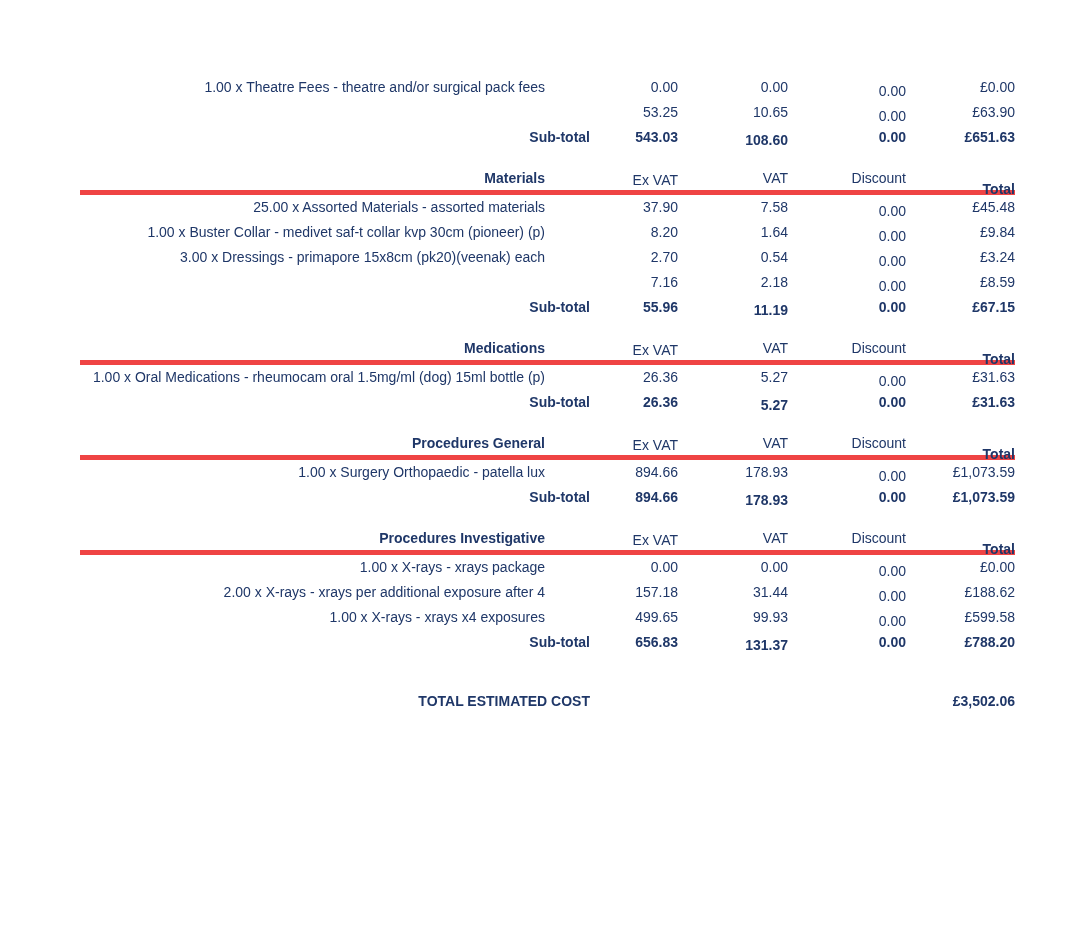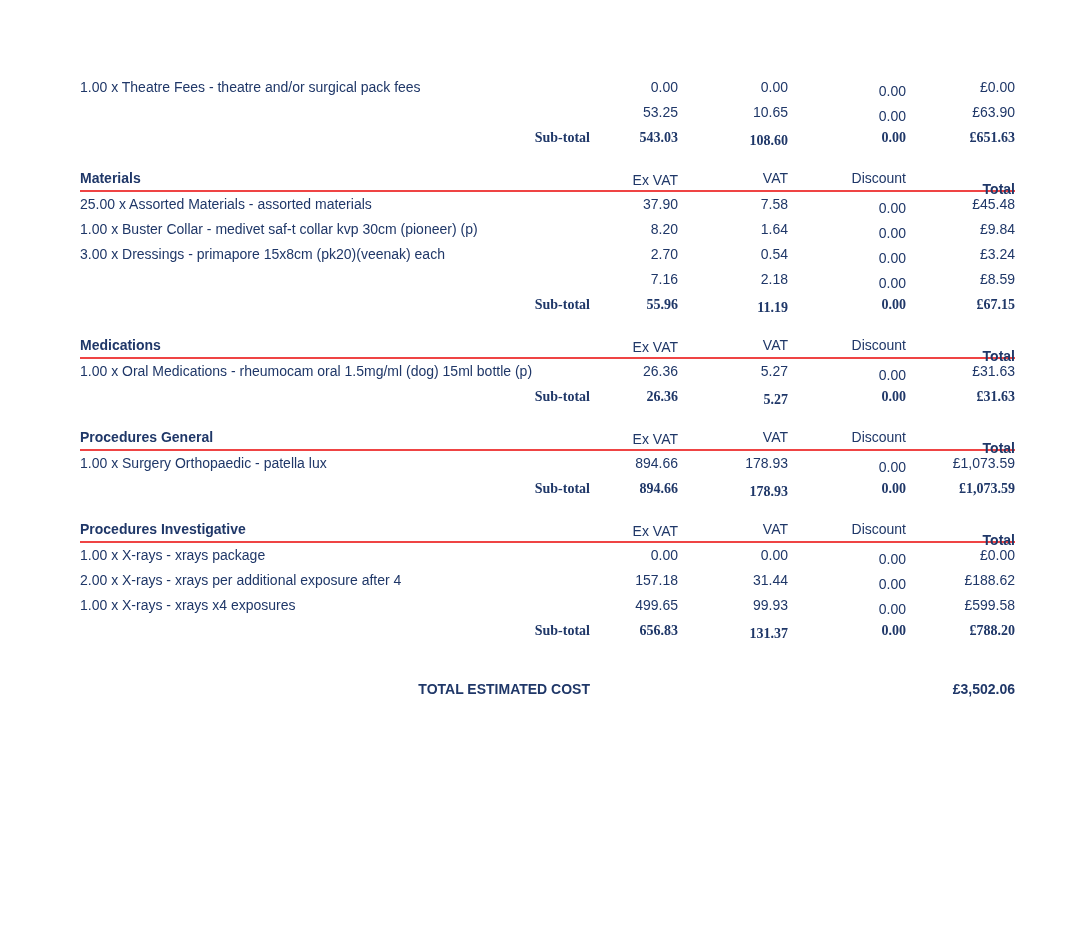--- a/index.html
+++ b/index.html
@@ -6,33 +6,33 @@
   body{
     width:1080px;height:946px;background:#ffffff;
     font-family:"Liberation Sans",sans-serif;
     color:#1f3768;
     overflow:hidden;
   }
   .doc{padding:75px 0 0 80px;}
   .tbl{width:935px;position:relative;font-size:14px;}
   .section + .section{margin-top:16px;}
   .row{position:relative;padding:3px 0;min-height:19px;}
-  .desc{width:465px;line-height:19px;}
+  .desc{width:465px;line-height:19px;text-align:right;}
   .cell{position:absolute;top:3px;line-height:19px;text-align:right;white-space:nowrap;}
   .c-sub{right:425px;width:110px;font-weight:bold;}
   .c-exvat{right:337px;width:110px;}
   .c-vat{right:227px;width:110px;}
   .c-disc{right:109px;width:110px;}
   .c-total{right:0;width:130px;}
-  .row.header{border-bottom:2px solid #ef4444;padding-bottom:2px;}
+  .row.header{border-bottom:5px solid #ef4444;padding-bottom:2px;}
   .row.header .desc{font-weight:bold;}
   .row.header .c-total{font-weight:bold;margin-top:11px;}
   .row.header .c-exvat{top:5px;}
   .row.item .c-disc{top:7px;}
-  .row.subtotal .cell{font-weight:bold;font-family:Liberation Serif, serif;}
+  .row.subtotal .cell{font-weight:bold;}
   .row.subtotal .c-vat{top:6px;}
   .total-row{position:relative;margin-top:34px;padding:3px 0;min-height:19px;}
   .c-glabel{right:425px;width:340px;font-weight:bold;text-align:right;}
   .total-row .c-total{font-weight:bold;}
   .footer{margin:22px 0 0 0;width:850px;font-size:19px;font-weight:bold;line-height:30px;}
 </style>
 </head>
 <body>
 
 <main class="doc">

